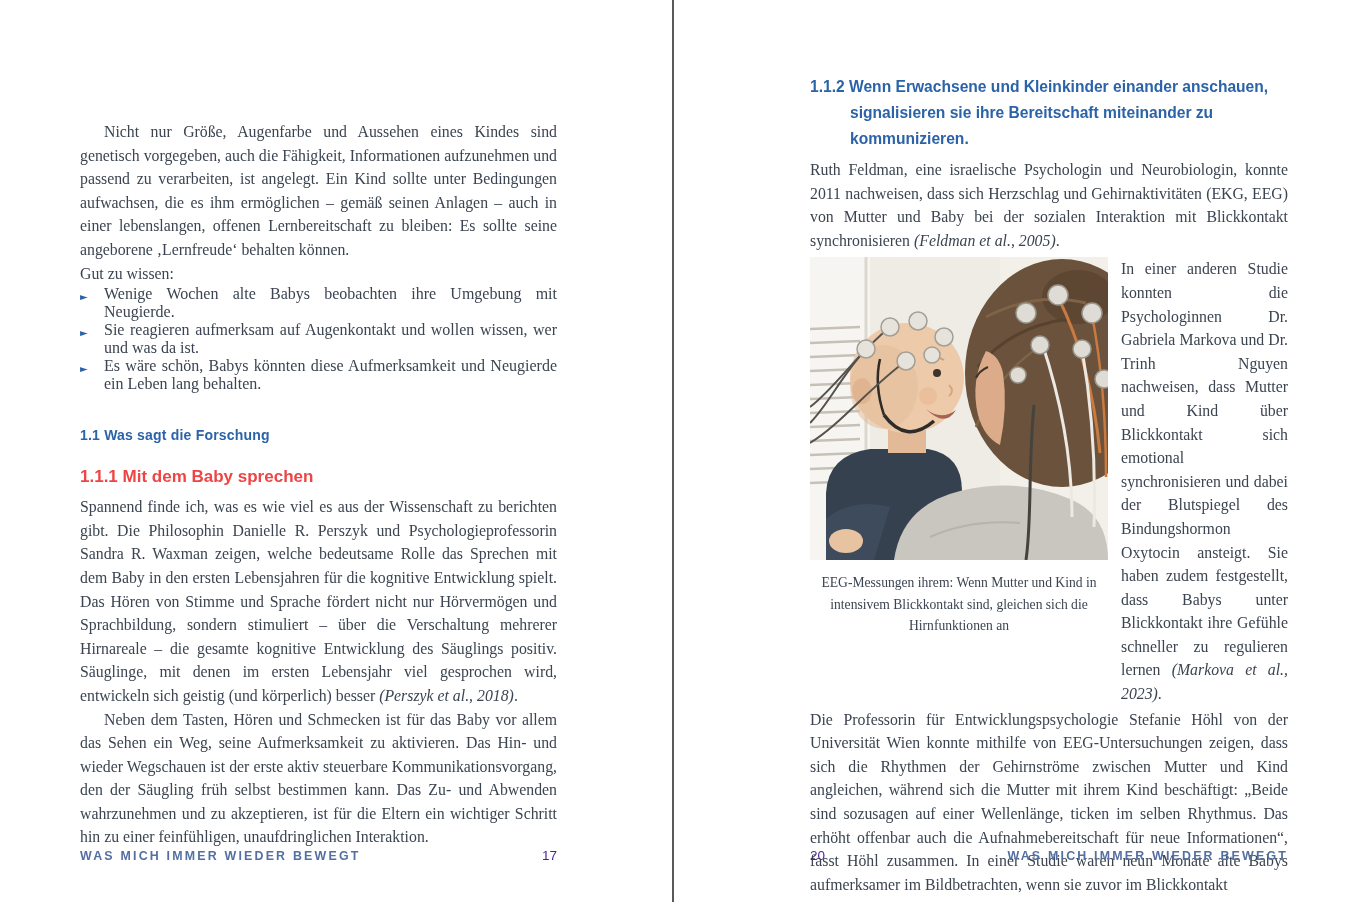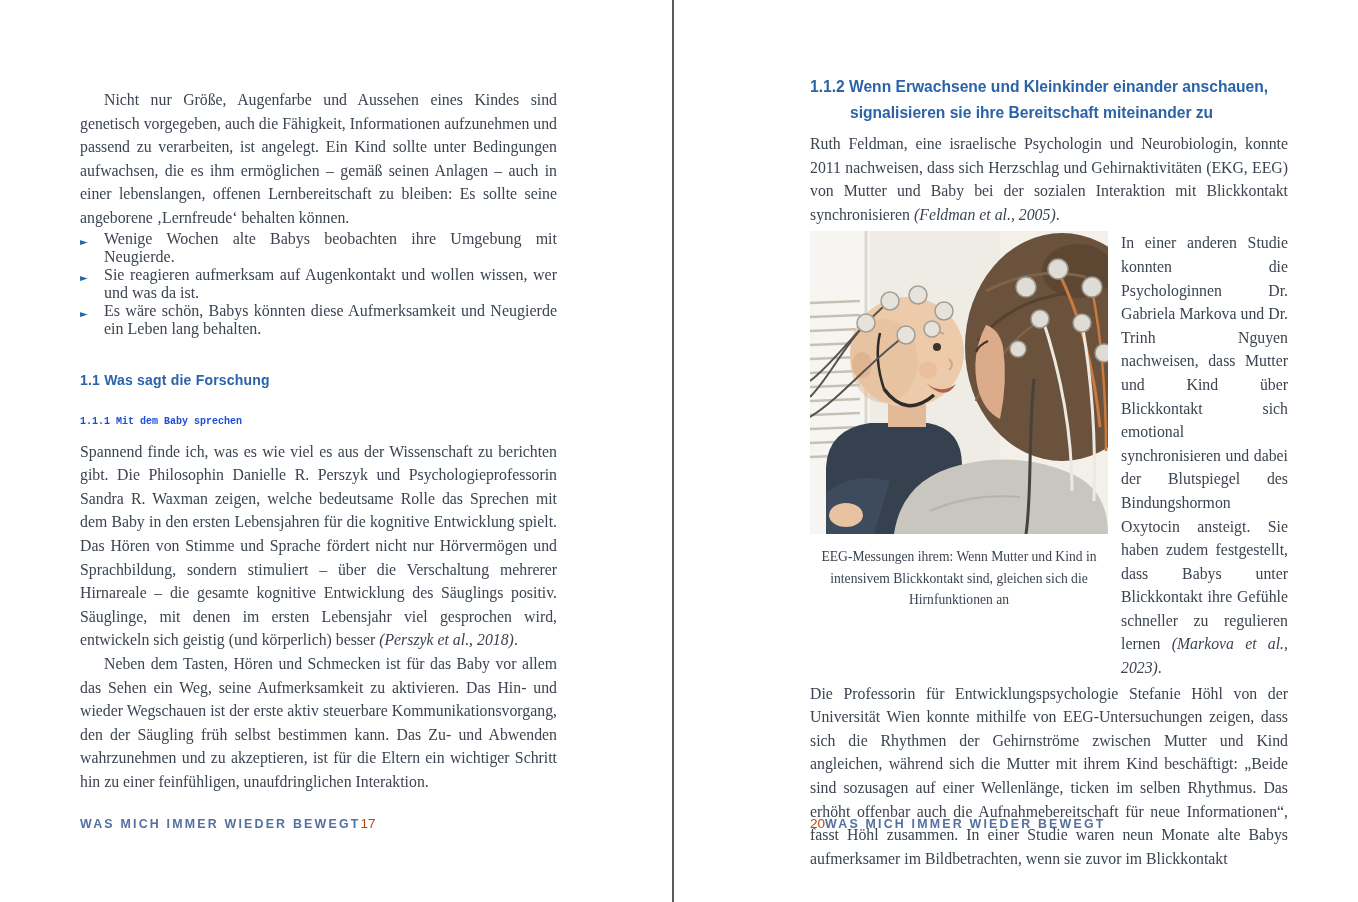--- a/index.html
+++ b/index.html
@@ -20,21 +20,21 @@
     width: 2px; height: 902px;
     background: #59595b;
   }
   .page {
     position: absolute;
     top: 0;
     height: 902px;
     box-sizing: border-box;
     color: #3b4450;
   }
-  .page-left  { left: 80px;  width: 477px; padding-top: 88px; }
+  .page-left  { left: 80px;  width: 477px; padding-top: 120px; }
   .page-right { left: 790px; width: 478px; padding-top: 74px; margin-left: 20px; }
 
   .body {
     font-size: 15.8px;
     line-height: 23.6px;
     text-align: justify;
     margin: 0;
     color: #3b4450;
     hyphens: auto;
   }
@@ -57,25 +57,25 @@
   .h-section {
     font-family: "Liberation Sans", "DejaVu Sans", sans-serif;
     font-weight: 700;
     font-size: 14px;
     line-height: 24px;
     color: #2b63a9;
     margin: 30px 0 0 0;
     letter-spacing: 0.2px;
   }
   .h-sub {
-    font-family: Liberation Mono, monospace;
+    font-family: Liberation Sans, sans-serif;
     font-weight: 700;
-    font-size: 10px;
+    font-size: 17px;
     line-height: 24px;
-    color: #1d4ed8;
+    color: #ef4444;
     margin: 18px 0 6px 0;
   }
   .h-sub-right {
     font-family: "Liberation Sans", "DejaVu Sans", sans-serif;
     font-weight: 700;
     font-size: 15.6px;
     line-height: 26px;
     color: #2b63a9;
     margin: 0 0 6px 0;
   }
@@ -94,47 +94,48 @@
     text-align: center;
     color: #3b4450;
   }
   .wrap-col { flex: 1; text-align: justify; }
 
   .cont { margin-top: 2px; }
 
   
   .pfooter {
     position: absolute;
-    top: 816px; left: 0;
+    top: 848px; left: 0;
     width: 100%;
     display: flex;
-    justify-content: flex-start;
+    justify-content: space-between;
     align-items: baseline;
   }
   .running-head {
     font-family: "Liberation Sans", "DejaVu Sans", sans-serif;
     font-weight: 600;
     font-size: 12.4px;
     letter-spacing: 2.2px;
     color: #5470a2;
   }
   .pagenum {
     font-family: "Liberation Sans", "DejaVu Sans", sans-serif;
     font-size: 13.5px;
-    color: #c2410c;
+    color: #4c1d95;
   }
 </style>
 </head>
 <body>
 
 <div class="spread">
   <div class="divider"></div>
 
   <section class="page page-left">
     <p class="body indent">Nicht nur Größe, Augenfarbe und Aussehen eines Kindes sind genetisch vorgegeben, auch die Fähigkeit, Informationen aufzunehmen und passend zu verarbeiten, ist angelegt. Ein Kind sollte unter Bedingungen aufwachsen, die es ihm ermöglichen – gemäß seinen Anlagen – auch in einer lebenslangen, offenen Lernbereitschaft zu bleiben: Es sollte seine angeborene ‚Lernfreude‘ behalten können.</p>
+    <p class="body">Gut zu wissen:</p>
 
     <ul class="bullets">
       <li class="bullet">
         <span class="tri">►</span>
         <span class="btext">Wenige Wochen alte Babys beobachten ihre Umgebung mit Neugierde.</span>
       </li>
       <li class="bullet">
         <span class="tri">►</span>
         <span class="btext">Sie reagieren aufmerksam auf Augenkontakt und wollen wissen, wer und was da ist.</span>
       </li>
@@ -154,20 +155,21 @@
     <footer class="pfooter">
       <span class="running-head">WAS MICH IMMER WIEDER BEWEGT</span>
       <span class="pagenum">17</span>
     </footer>
   </section>
 
   <section class="page page-right">
     <h3 class="h-sub-right">
       <span class="hline">1.1.2 Wenn Erwachsene und Kleinkinder einander anschauen,</span>
       <span class="hline ind">signalisieren sie ihre Bereitschaft miteinander zu</span>
+      <span class="hline ind">kommunizieren.</span>
     </h3>
 
     <p class="body"><span>Ruth Feldman, eine israelische Psychologin und Neurobiologin, konnte 2011 nachweisen, dass sich Herzschlag und Gehirnaktivitäten (EKG, EEG) von Mutter und Baby bei der sozialen Interaktion mit Blickkontakt synchronisieren </span><em class="cite">(Feldman et al., 2005)</em><span>.</span></p>
 
     <div class="media-row">
       <figure class="figure">
 
         <svg class="photo" viewBox="0 0 298 303" aria-hidden="true">
           <rect width="298" height="303" fill="#efece6"></rect>
           <rect x="190" y="0" width="108" height="303" fill="#f3f0ea"></rect>

